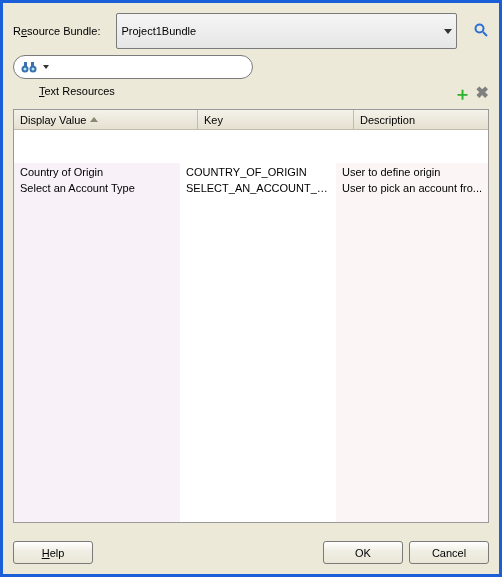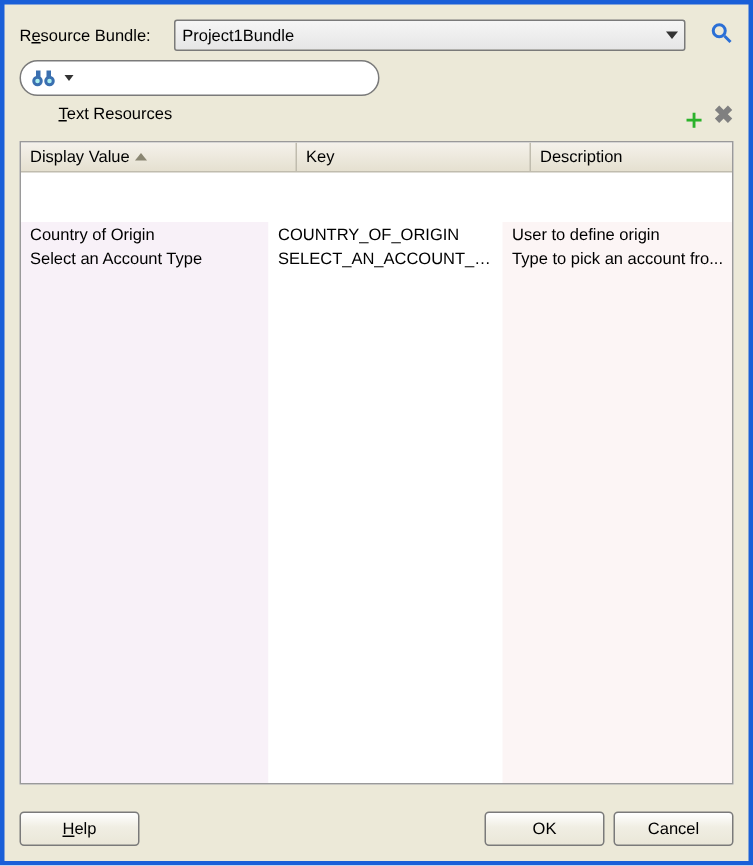--- a/index.html
+++ b/index.html
@@ -59,21 +59,21 @@
   }
   .row {
     display: flex;
     align-items: center;
     gap: 16px;
   }
   .label { white-space: nowrap; }
   .underline { text-decoration: underline; }
   .combo {
     flex: 1;
-    height: 21px;
+    height: 36px;
     background: linear-gradient(to bottom, #f5f5f5 0%, #e6e6e6 100%);
     border: 1px solid #7a7a7a;
     border-radius: 2px;
     display: flex;
     align-items: center;
     padding: 0 4px;
     cursor: pointer;
   }
   .combo-text { flex: 1; }
   .combo-arrow {
@@ -267,21 +267,21 @@
         <div class="tbody-col col1">
           <div class="td">Country of Origin</div>
           <div class="td">Select an Account Type</div>
         </div>
         <div class="tbody-col col2">
           <div class="td">COUNTRY_OF_ORIGIN</div>
           <div class="td">SELECT_AN_ACCOUNT_TYPE</div>
         </div>
         <div class="tbody-col col3">
           <div class="td">User to define origin</div>
-          <div class="td">Type to pick an account fro...</div>
+          <div class="td">User to pick an account fro...</div>
         </div>
       </div>
     </div>
 
   </div>
 
   <div class="button-bar">
     <button class="btn">
         <span class="underline">H</span>
         <span>elp</span>

